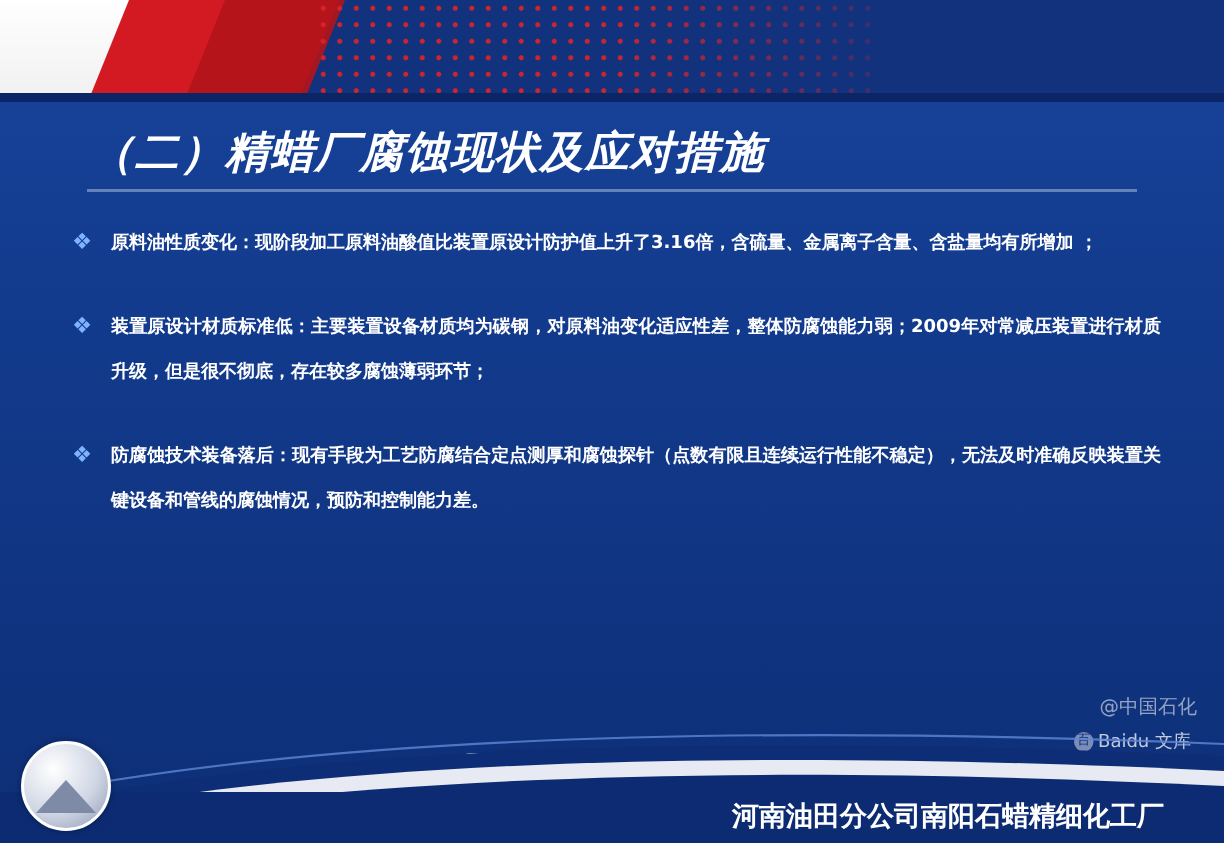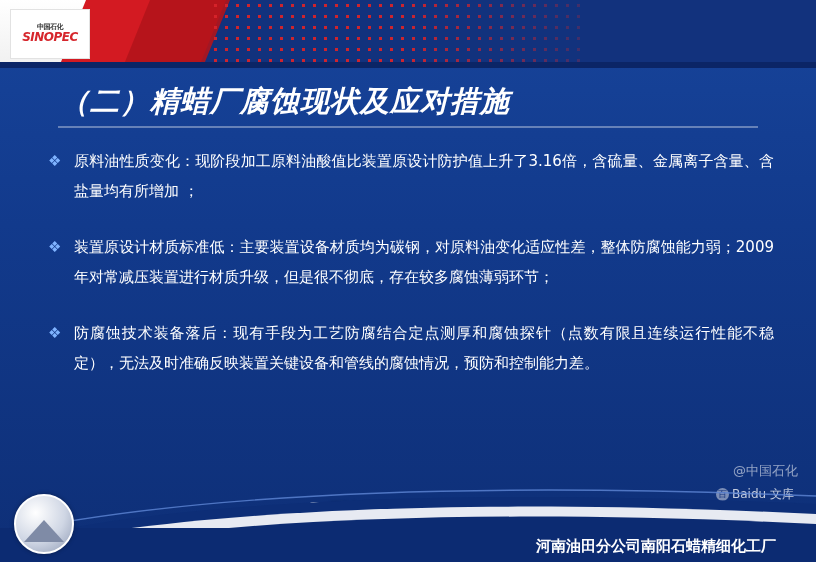--- a/index.html
+++ b/index.html
@@ -133,23 +133,24 @@
     width: 26px;
     color: #7fb3ff;
     font-size: 15px;
     line-height: 30px;
     text-align: left;
     padding-left: 2px;
   }
   .bullet-text {
     flex: 1 1 auto;
     color: #ffffff;
-    font-size: 15px;
+    font-size: 12px;
     line-height: 30px;
     text-align: justify;
+    font-weight: bold;
   }
 
   
   .bottom-area {
     position: absolute;
     left: 0; bottom: 0;
     width: 816px; height: 116px;
     overflow: hidden;
   }
   .curve-svg { position: absolute; left:0; bottom:0; }
@@ -157,21 +158,21 @@
   .footer-bar {
     position: absolute;
     left: 0; bottom: 0;
     width: 816px; height: 34px;
     background: #0c2b72;
   }
   .footer-text {
     position: absolute;
     right: 40px; bottom: 6px;
     color: #ffffff;
-    font-size: 15px;
+    font-size: 18px;
     font-weight: bold;
     white-space: nowrap;
   }
 
   .corner-badge {
     position: absolute;
     left: 14px; bottom: 8px;
     width: 56px; height: 56px;
     border-radius: 50%;
     background: radial-gradient(circle at 35% 30%, #ffffff 0%, #cfd6e4 55%, #8d99b3 100%);
@@ -252,26 +253,20 @@
 
   <div class="top-banner">
     <div class="banner-red-left"></div>
     <div class="banner-red-wedge"></div>
     <div class="banner-red-wedge2"></div>
     <div class="banner-dots"></div>
     <div class="banner-dots-fade"></div>
     <div class="banner-blue-right"></div>
     <div class="banner-bottom-line"></div>
 
-    <div class="logo">
-      <div class="logo-mark">
-        <span class="cn">中国石化</span>
-        <span class="en">SINOPEC</span>
-      </div>
-    </div>
   </div>
 
   <div class="title">（二）精蜡厂腐蚀现状及应对措施</div>
   <div class="title-underline"></div>
 
   <div class="bullets">
 
     <div class="bullet-row">
       <div class="bullet-mark">❖</div>
       <div class="bullet-text">原料油性质变化：现阶段加工原料油酸值比装置原设计防护值上升了3.16倍，含硫量、金属离子含量、含盐量均有所增加 ；</div>

